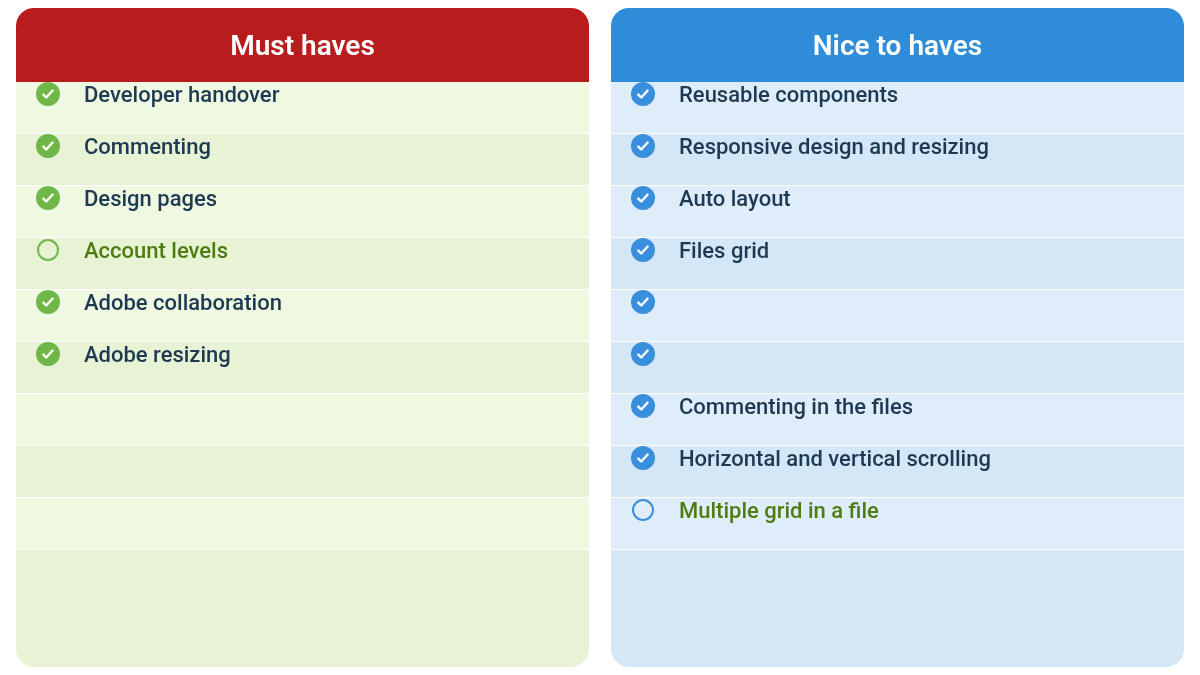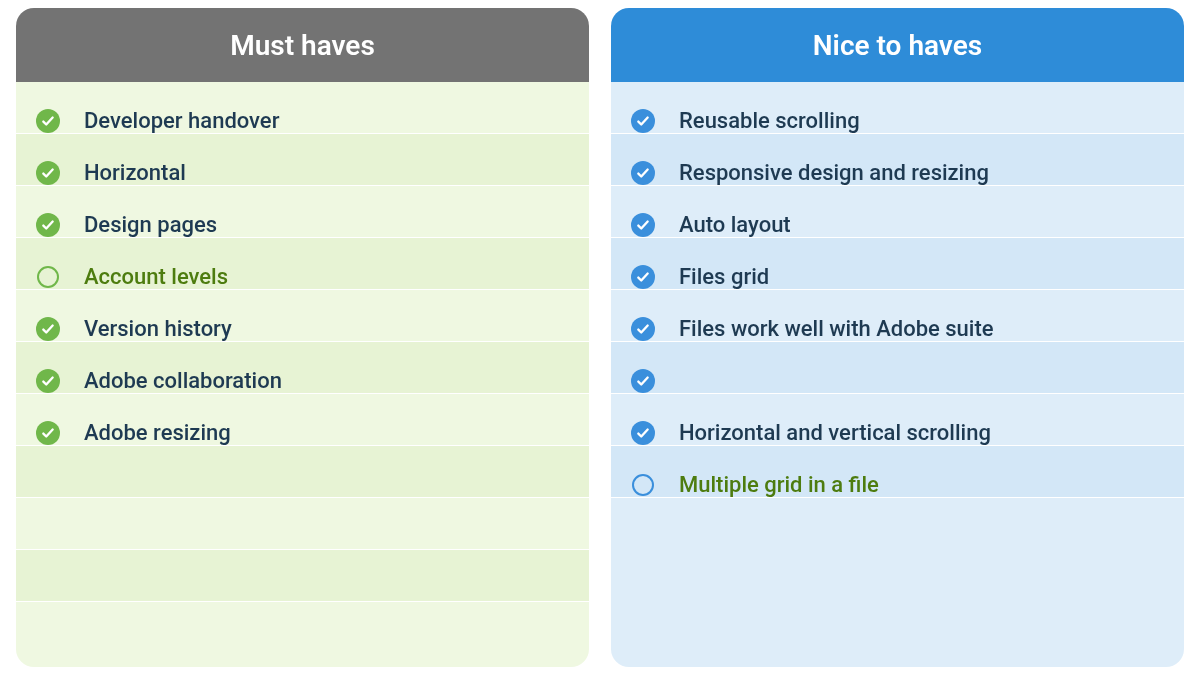--- a/index.html
+++ b/index.html
@@ -33,21 +33,21 @@
       color: #fff;
     }
     .card-body {
       flex: 1;
       display: flex;
       flex-direction: column;
     }
     .row {
       height: 52px;
       display: flex;
-      align-items: flex-end;
+      align-items: flex-start;
       padding-left: 20px;
       gap: 24px;
     }
     .row:not(:last-child) {
       border-bottom: 1px solid #ffffff;
     }
     .row-label {
       font-size: 22px;
       font-weight: 500;
       color: #1e3a52;
@@ -76,21 +76,21 @@
       height: 14px;
     }
     .circle-icon {
       width: 22px;
       height: 22px;
       border-radius: 50%;
       border: 2px solid;
       background: transparent;
     }
     
-    .must .card-header { background: #737373; }
+    .must .card-header { background: #b91c1c; }
     .must .row:nth-child(odd)  { background: #eff8e1; }
     .must .row:nth-child(even) { background: #e7f3d4; }
     .must .check-icon { background: #70b74a; }
     .must .circle-icon { border-color: #70b74a; }
     
     .nice .card-header { background: #2e8cd8; }
     .nice .row:nth-child(odd)  { background: #deedf9; }
     .nice .row:nth-child(even) { background: #d3e7f7; }
     .nice .check-icon { background: #3a8fdc; }
     .nice .circle-icon { border-color: #3a8fdc; }
@@ -117,47 +117,37 @@
       <span class="row-label">Developer handover</span>
     </div>
     <div class="row">
       <span class="icon-wrap">
           <span class="check-icon">
             <svg viewBox="0 0 24 24" fill="none" stroke="#fff" stroke-width="4" stroke-linecap="round" stroke-linejoin="round">
               <polyline points="4 13 9 18 20 6"></polyline>
             </svg>
           </span>
         </span>
-      <span class="row-label">Horizontal</span>
+      <span class="row-label">Commenting</span>
     </div>
     <div class="row">
       <span class="icon-wrap">
           <span class="check-icon">
             <svg viewBox="0 0 24 24" fill="none" stroke="#fff" stroke-width="4" stroke-linecap="round" stroke-linejoin="round">
               <polyline points="4 13 9 18 20 6"></polyline>
             </svg>
           </span>
         </span>
       <span class="row-label">Design pages</span>
     </div>
     <div class="row unchecked">
       <span class="icon-wrap">
           <span class="circle-icon"></span>
         </span>
       <span class="row-label">Account levels</span>
-    </div>
-    <div class="row">
-      <span class="icon-wrap">
-          <span class="check-icon">
-            <svg viewBox="0 0 24 24" fill="none" stroke="#fff" stroke-width="4" stroke-linecap="round" stroke-linejoin="round">
-              <polyline points="4 13 9 18 20 6"></polyline>
-            </svg>
-          </span>
-        </span>
-      <span class="row-label">Version history</span>
     </div>
     <div class="row">
       <span class="icon-wrap">
           <span class="check-icon">
             <svg viewBox="0 0 24 24" fill="none" stroke="#fff" stroke-width="4" stroke-linecap="round" stroke-linejoin="round">
               <polyline points="4 13 9 18 20 6"></polyline>
             </svg>
           </span>
         </span>
       <span class="row-label">Adobe collaboration</span>
@@ -185,21 +175,21 @@
   </div>
   <div class="card-body">
     <div class="row">
       <span class="icon-wrap">
           <span class="check-icon">
             <svg viewBox="0 0 24 24" fill="none" stroke="#fff" stroke-width="4" stroke-linecap="round" stroke-linejoin="round">
               <polyline points="4 13 9 18 20 6"></polyline>
             </svg>
           </span>
         </span>
-      <span class="row-label">Reusable scrolling</span>
+      <span class="row-label">Reusable components</span>
     </div>
     <div class="row">
       <span class="icon-wrap">
           <span class="check-icon">
             <svg viewBox="0 0 24 24" fill="none" stroke="#fff" stroke-width="4" stroke-linecap="round" stroke-linejoin="round">
               <polyline points="4 13 9 18 20 6"></polyline>
             </svg>
           </span>
         </span>
       <span class="row-label">Responsive design and resizing</span>
@@ -225,30 +215,39 @@
       <span class="row-label">Files grid</span>
     </div>
     <div class="row">
       <span class="icon-wrap">
           <span class="check-icon">
             <svg viewBox="0 0 24 24" fill="none" stroke="#fff" stroke-width="4" stroke-linecap="round" stroke-linejoin="round">
               <polyline points="4 13 9 18 20 6"></polyline>
             </svg>
           </span>
         </span>
-      <span class="row-label">Files work well with Adobe suite</span>
-    </div>
-    <div class="row">
-      <span class="icon-wrap">
-          <span class="check-icon">
-            <svg viewBox="0 0 24 24" fill="none" stroke="#fff" stroke-width="4" stroke-linecap="round" stroke-linejoin="round">
-              <polyline points="4 13 9 18 20 6"></polyline>
-            </svg>
-          </span>
-        </span>
+    </div>
+    <div class="row">
+      <span class="icon-wrap">
+          <span class="check-icon">
+            <svg viewBox="0 0 24 24" fill="none" stroke="#fff" stroke-width="4" stroke-linecap="round" stroke-linejoin="round">
+              <polyline points="4 13 9 18 20 6"></polyline>
+            </svg>
+          </span>
+        </span>
+    </div>
+    <div class="row">
+      <span class="icon-wrap">
+          <span class="check-icon">
+            <svg viewBox="0 0 24 24" fill="none" stroke="#fff" stroke-width="4" stroke-linecap="round" stroke-linejoin="round">
+              <polyline points="4 13 9 18 20 6"></polyline>
+            </svg>
+          </span>
+        </span>
+      <span class="row-label">Commenting in the files</span>
     </div>
     <div class="row">
       <span class="icon-wrap">
           <span class="check-icon">
             <svg viewBox="0 0 24 24" fill="none" stroke="#fff" stroke-width="4" stroke-linecap="round" stroke-linejoin="round">
               <polyline points="4 13 9 18 20 6"></polyline>
             </svg>
           </span>
         </span>
       <span class="row-label">Horizontal and vertical scrolling</span>

